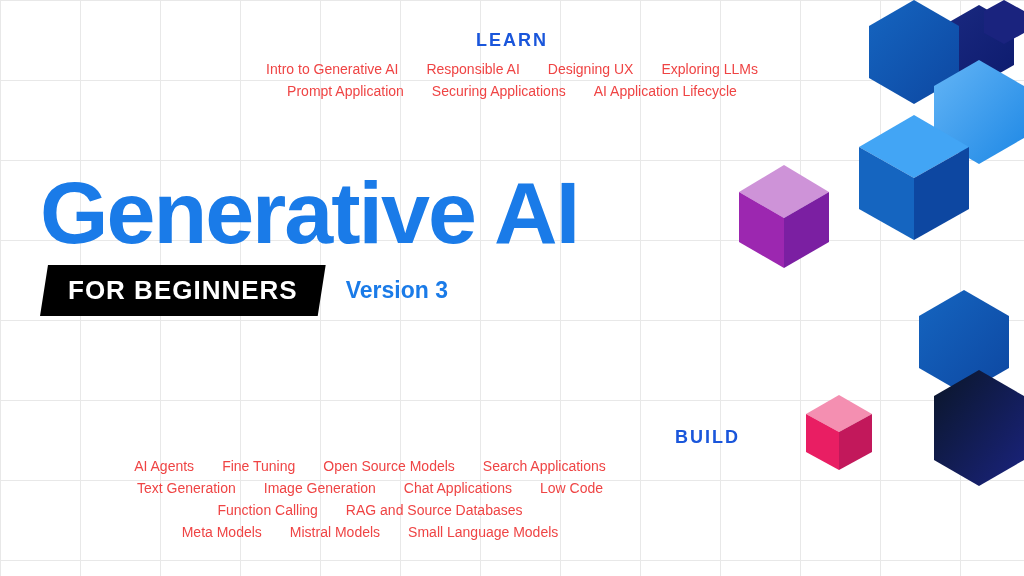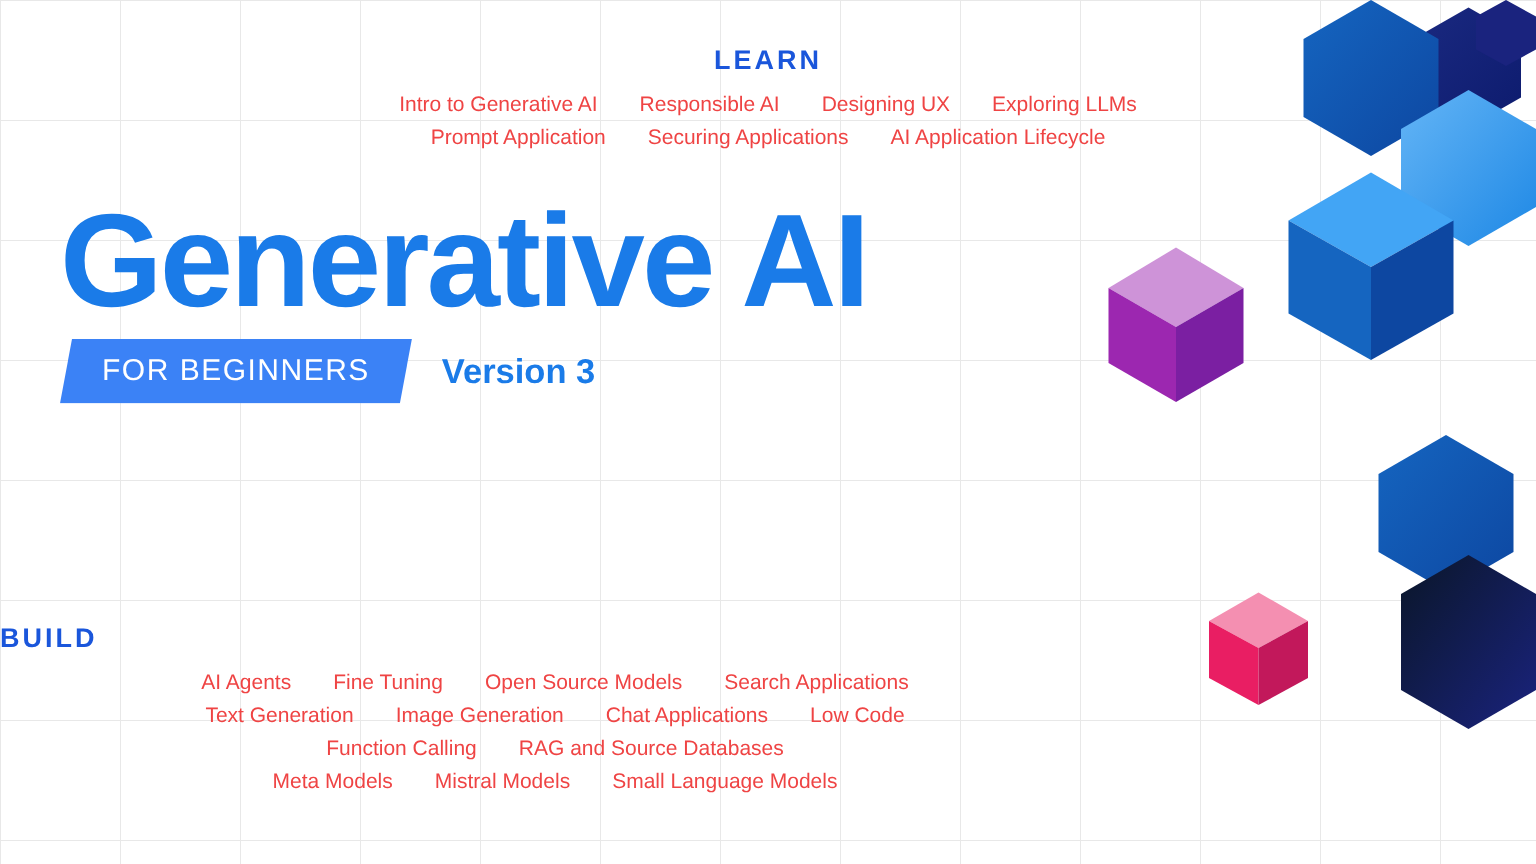--- a/index.html
+++ b/index.html
@@ -69,52 +69,53 @@
       left: 40px;
       width: 660px;
     }
 
     .main-title {
       font-size: 88px;
       font-weight: 700;
       color: #1a7be8;
       line-height: 1;
       letter-spacing: -2px;
+      margin-top: 39px;
     }
 
     .badge-version-row {
       display: flex;
       align-items: center;
       gap: 20px;
       margin-top: 8px;
     }
 
     .badge {
-      background: #3b82f6;
+      background: #000000;
       color: white;
-      font-size: 20px;
-      font-weight: 400;
+      font-size: 26px;
+      font-weight: 700;
       padding: 10px 28px;
       clip-path: polygon(8px 0%, 100% 0%, calc(100% - 8px) 100%, 0% 100%);
       letter-spacing: 1px;
     }
 
     .version-text {
       font-size: 23px;
       font-weight: 700;
       color: #1a7be8;
     }
 
     
     .build-section {
       position: absolute;
-      bottom: 42px;
+      bottom: 30px;
       left: 0;
       width: 740px;
-      text-align: left;
+      text-align: right;
       margin-top: 22px;
     }
 
     
     .hex-container {
       position: absolute;
       top: 0;
       right: 0;
       width: 340px;
       height: 576px;

